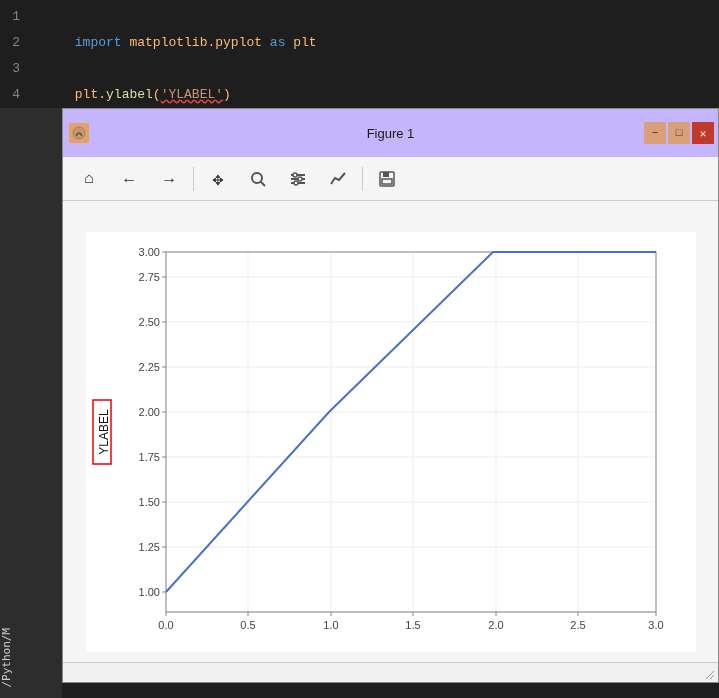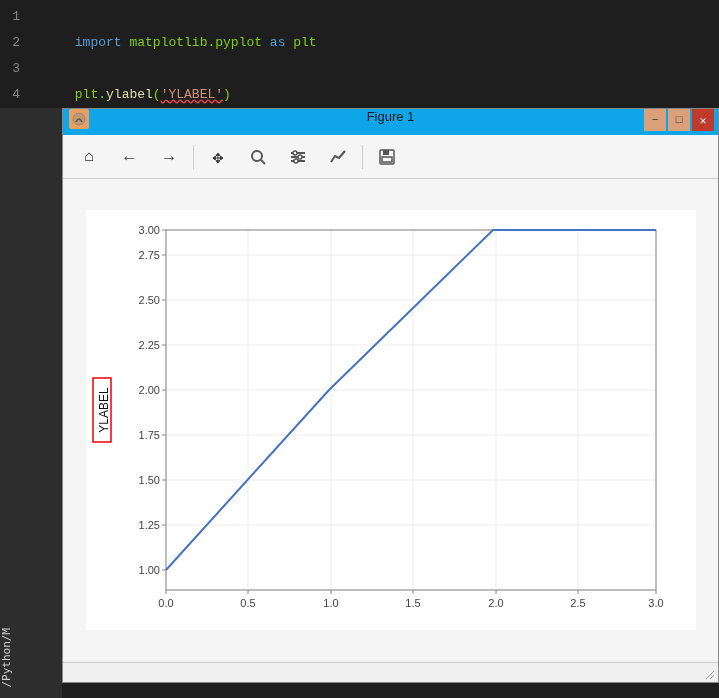--- a/index.html
+++ b/index.html
@@ -33,44 +33,44 @@
       flex-shrink: 0;
       user-select: none;
     }
     .code-text {
       font-size: 13px;
       white-space: pre;
     }
     .kw { color: #569cd6; margin-top: 32px; }
     .fn { color: #dcdcaa; }
     .num { color: #b5cea8; }
-    .plain { color: #84cc16; text-align: right; }
+    .plain { color: #fdba74; text-align: right; }
     .str-underline {
       color: #ce9178;
       text-decoration: underline wavy #f44747;
       text-decoration-skip-ink: none;
     }
 
     
     .figure-window {
       position: absolute;
       left: 62px;
       top: 108px;
       width: 657px;
       height: 575px;
       background: #f0f0f0;
       border: 1px solid #888;
     }
 
     
     .title-bar {
-      background: #0ea5e9;
-      height: 26px;
-      display: flex;
-      align-items: flex-start;
+      background: #c4b5fd;
+      height: 48px;
+      display: flex;
+      align-items: center;
       justify-content: center;
       position: relative;
     }
     .title-bar-icon {
       position: absolute;
       left: 6px;
       width: 20px;
       height: 20px;
       background: #e8a060;
       border-radius: 2px;

